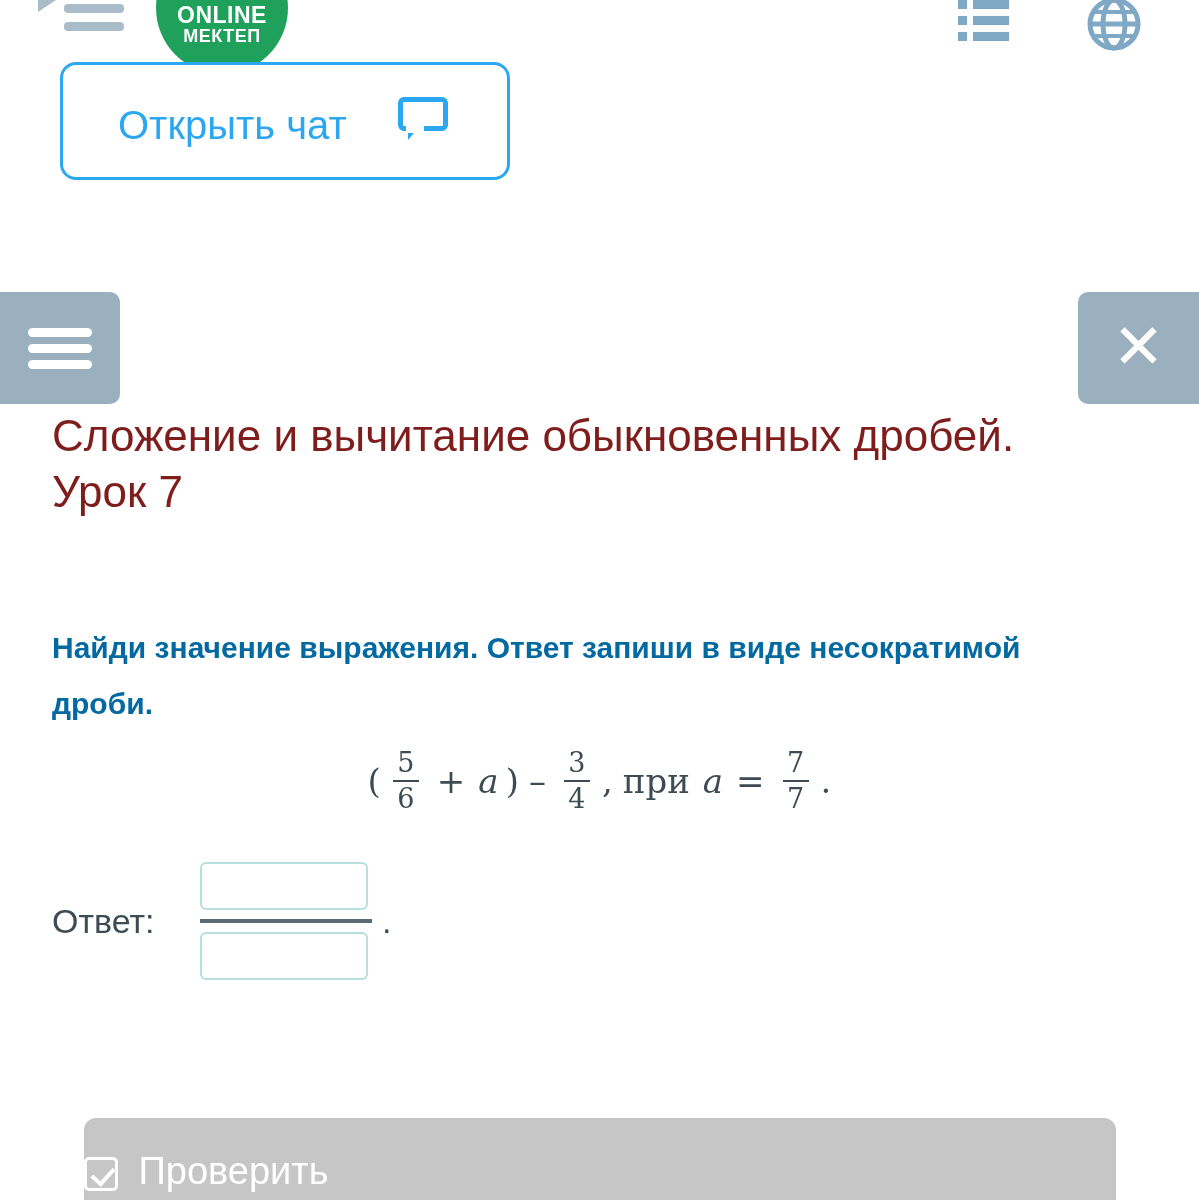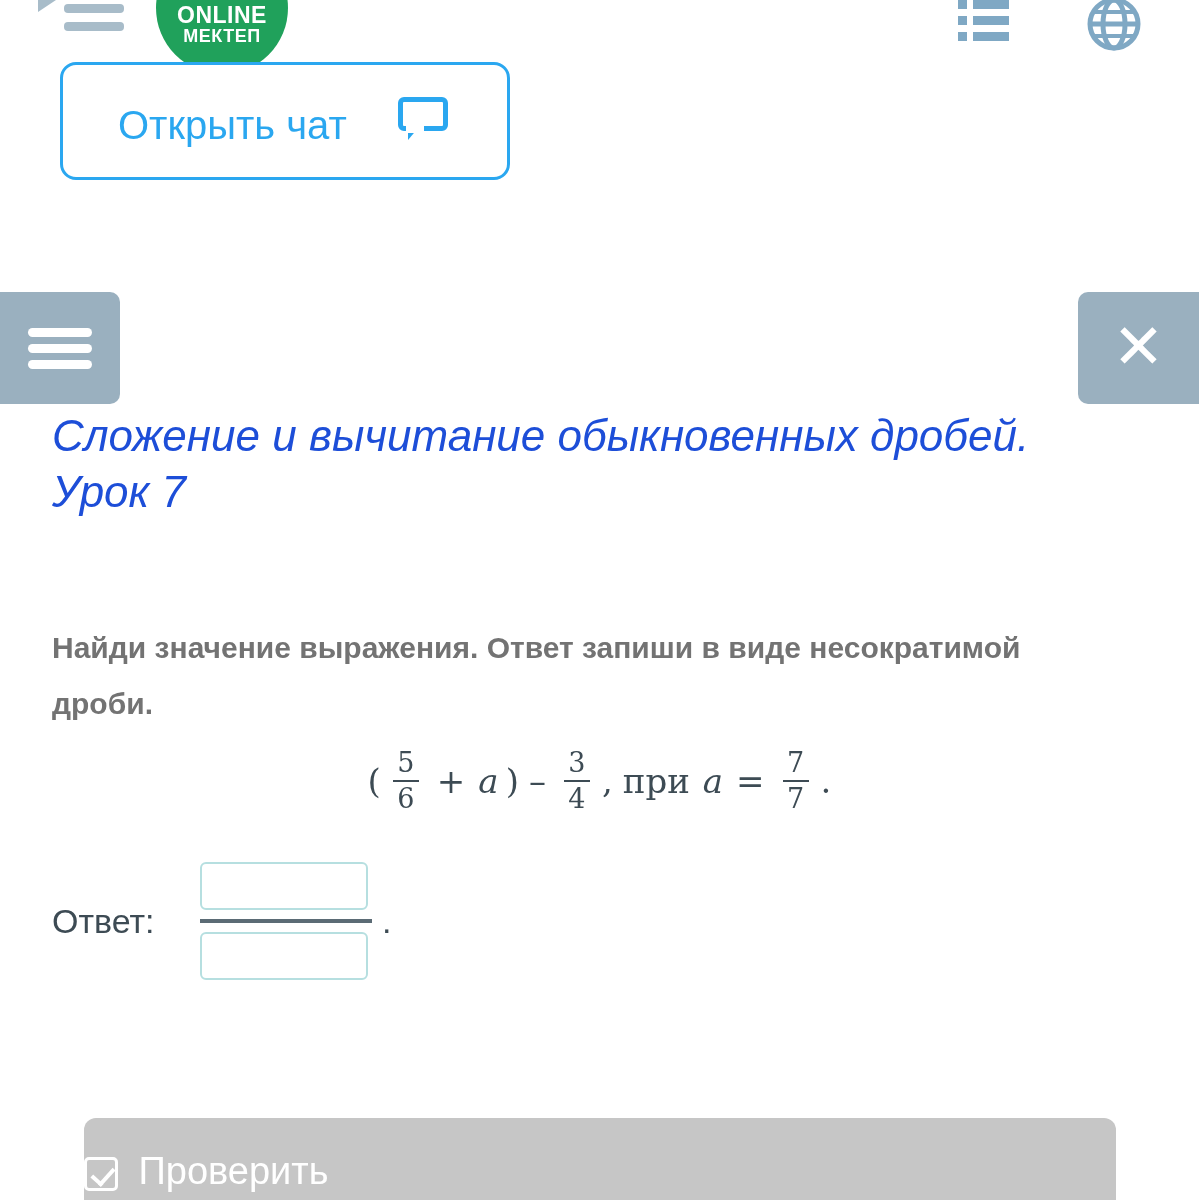--- a/index.html
+++ b/index.html
@@ -202,33 +202,32 @@
   }
 
   
   .lesson-title {
     position: absolute;
     left: 52px;
     top: 408px;
     width: 1030px;
     font-size: 44px;
     line-height: 56px;
-    color: #1d4ed8;
-    font-style: italic;
+    color: #7f1d1d;
   }
 
   .task-text {
     position: absolute;
     left: 52px;
     top: 620px;
     width: 1000px;
     font-size: 30px;
     line-height: 56px;
     font-weight: bold;
-    color: #737373;
+    color: #0369a1;
   }
 
   
   .expression {
     position: absolute;
     left: 52px;
     top: 748px;
     width: 1095px;
     text-align: center;
     font-size: 34px;

